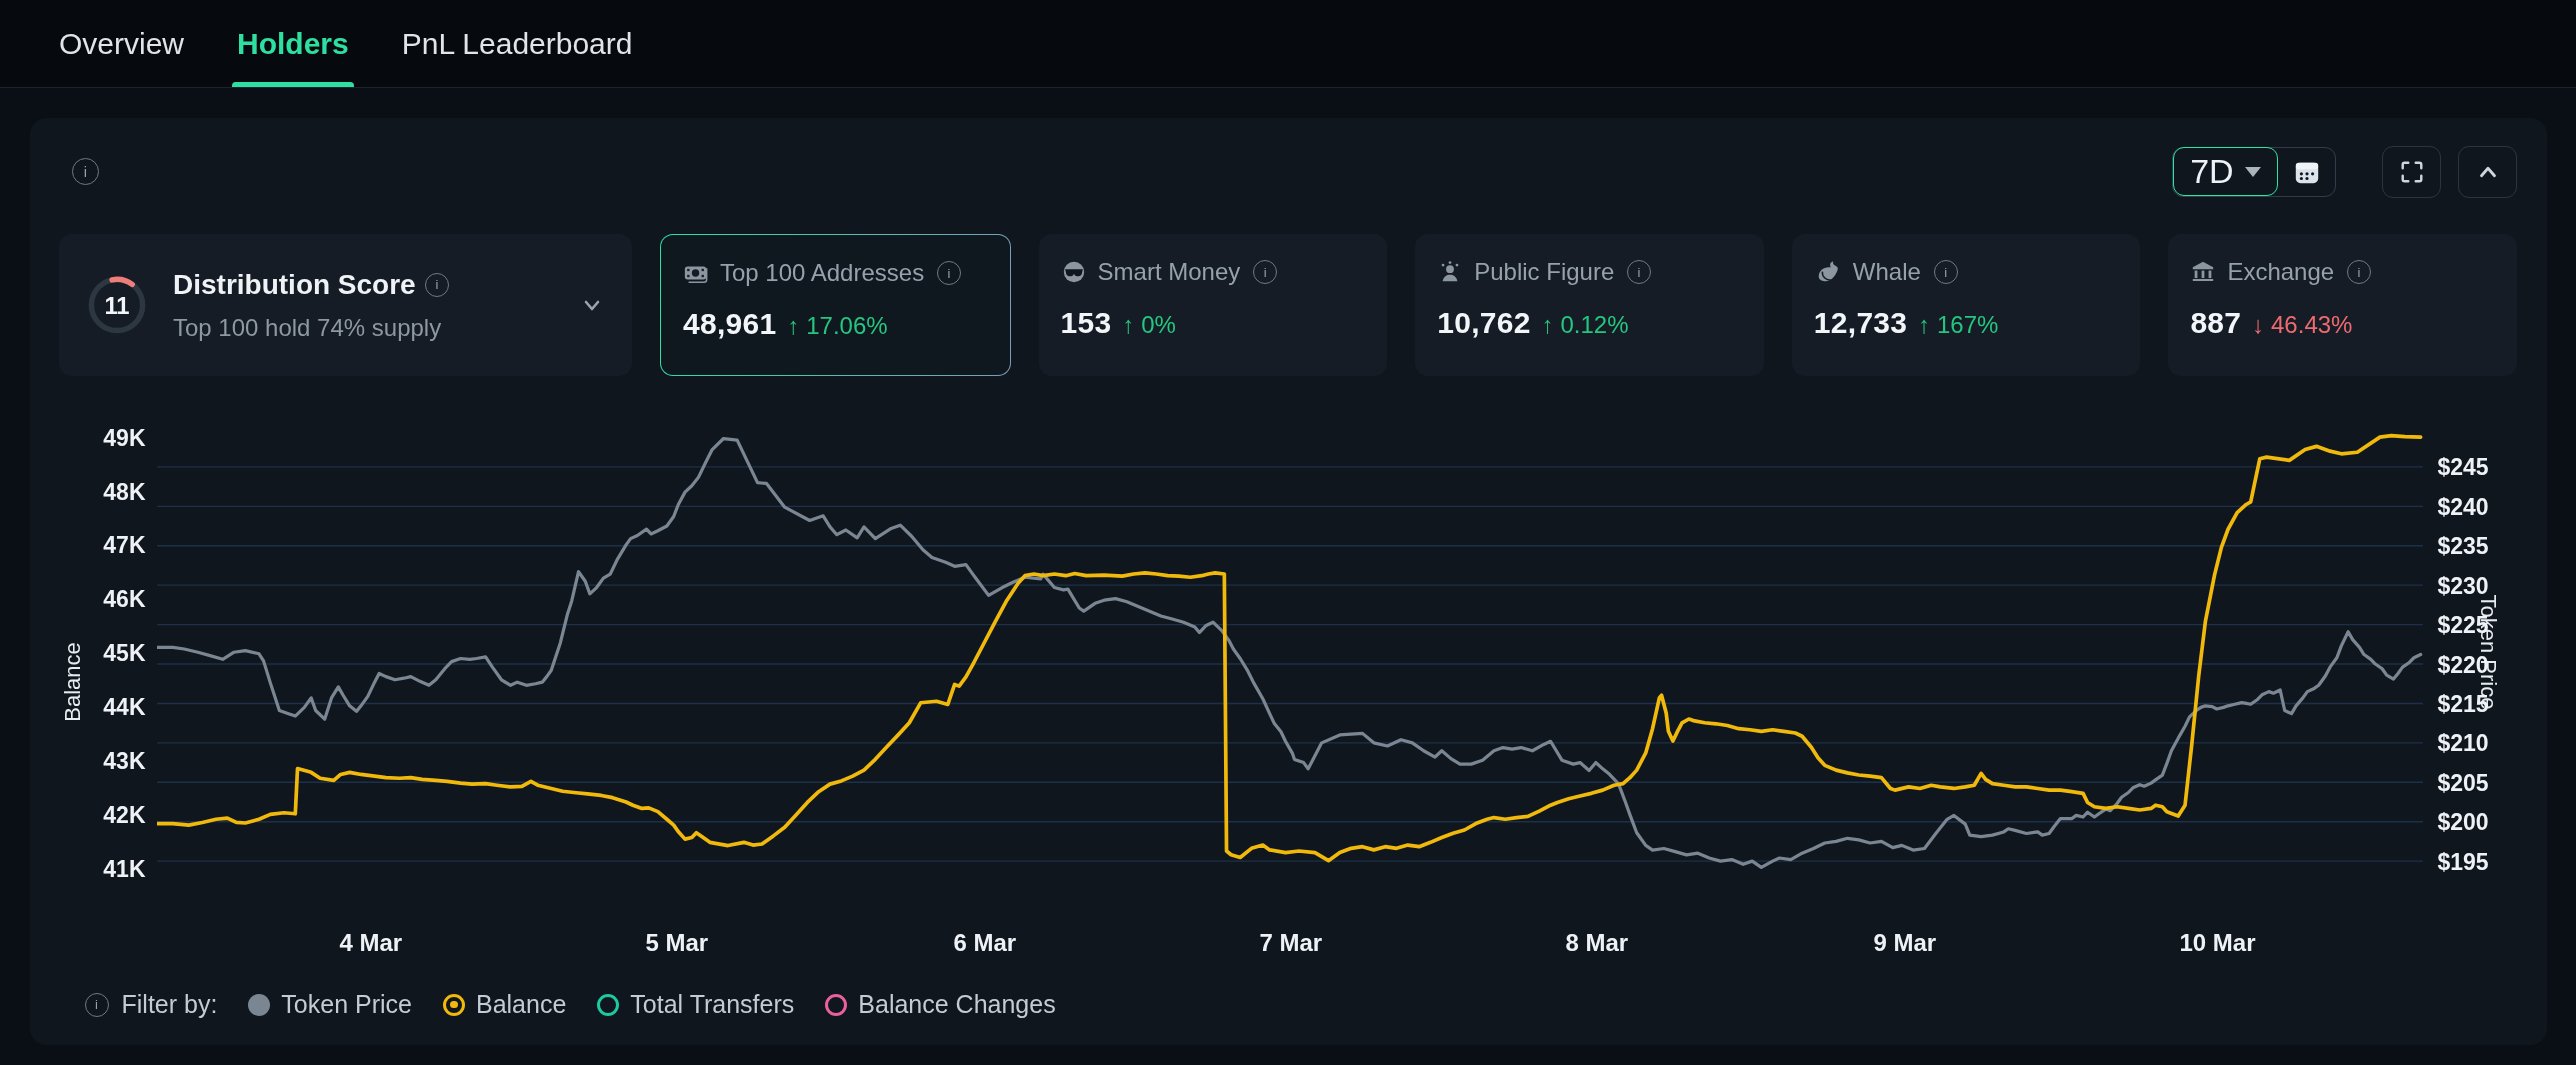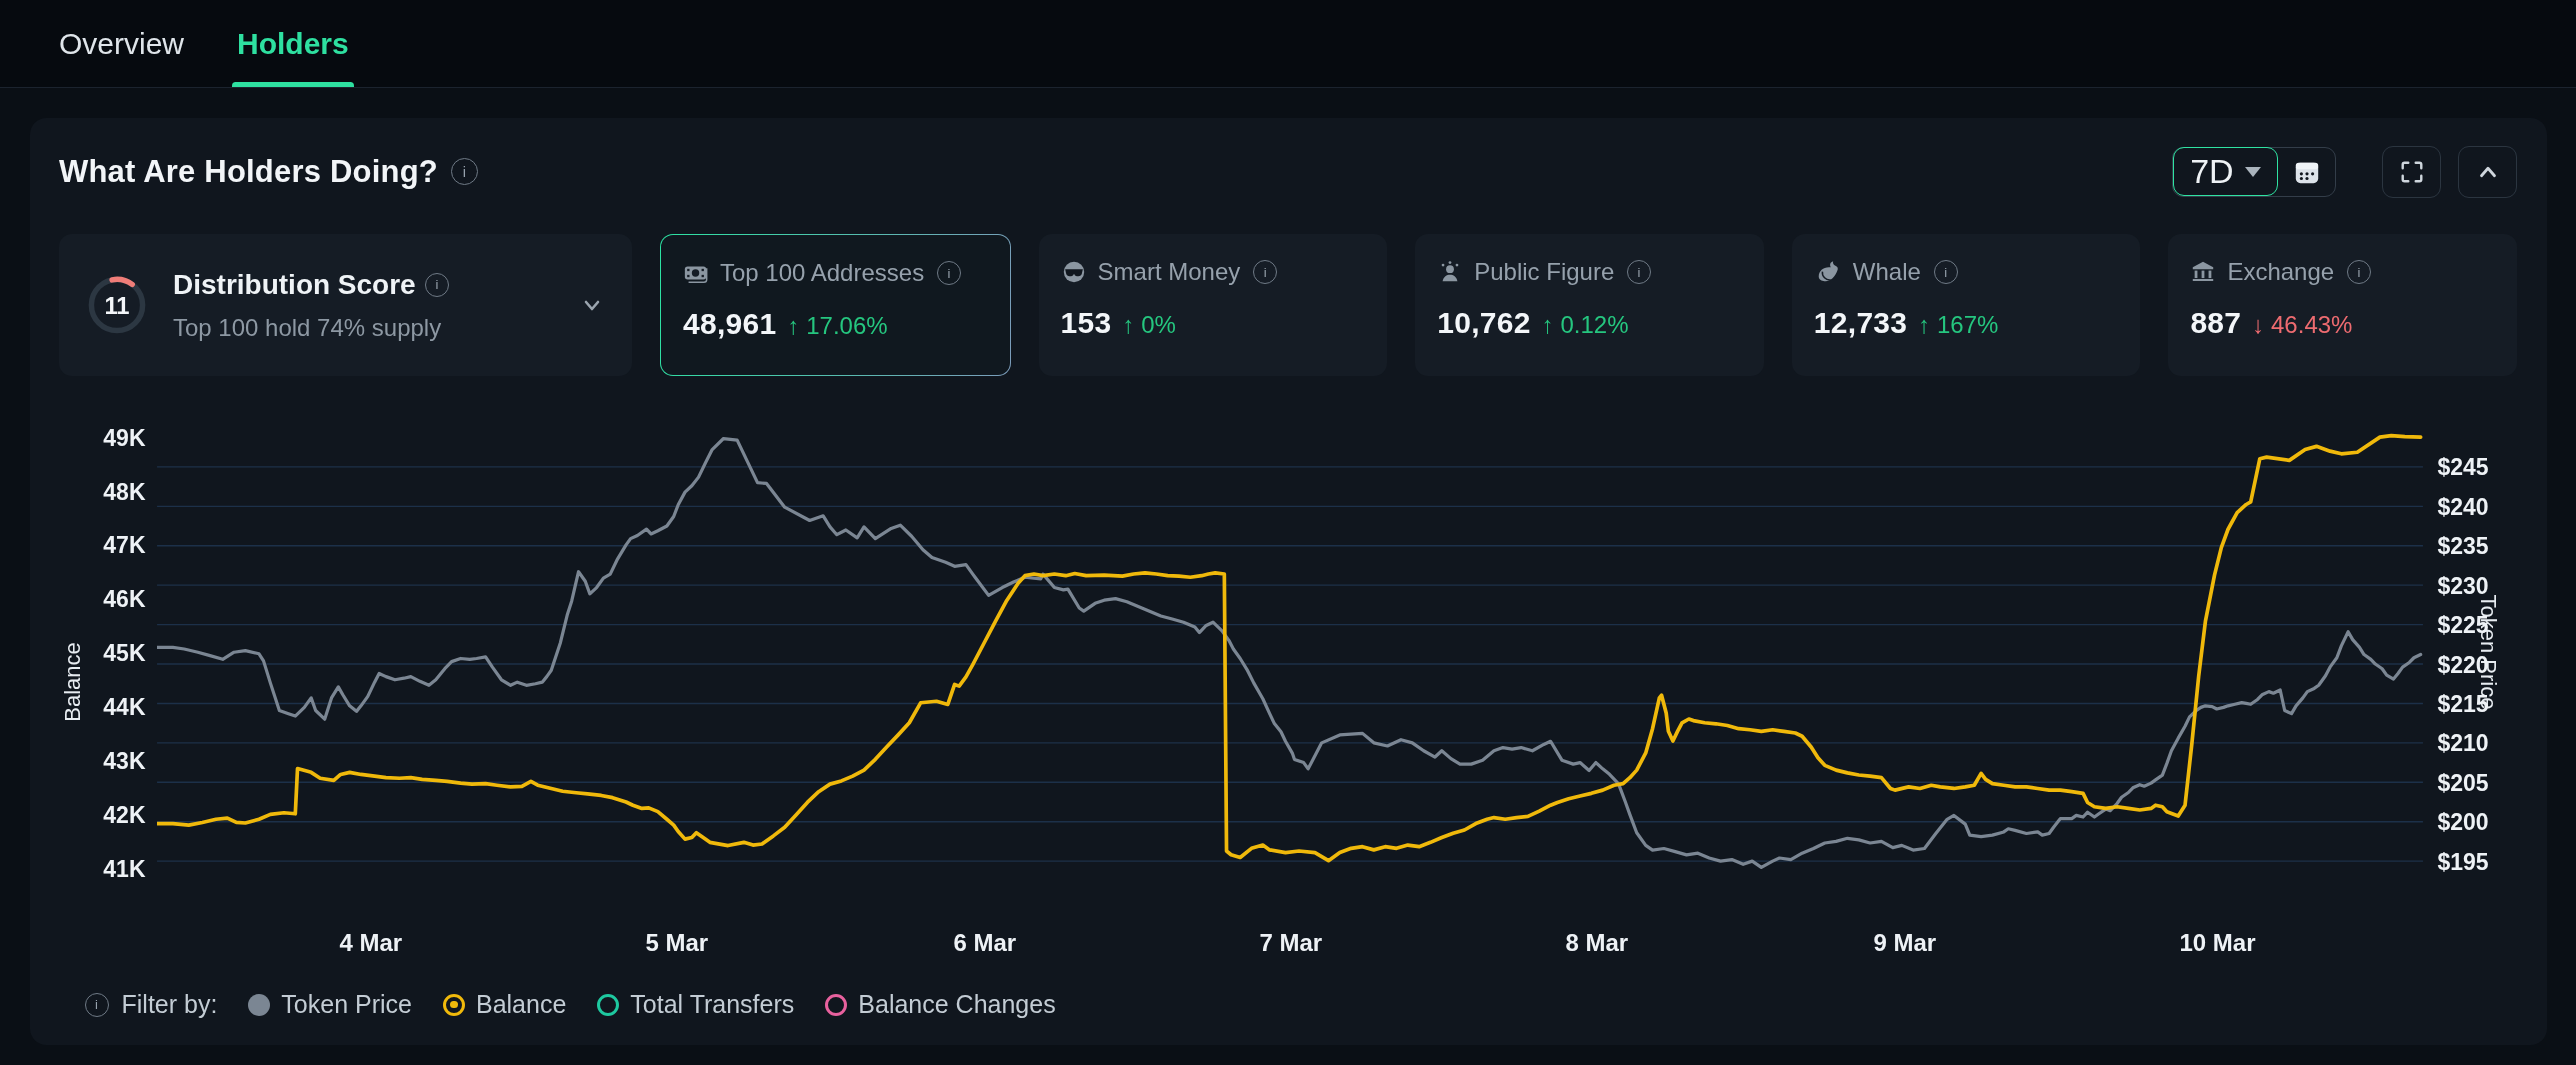--- a/index.html
+++ b/index.html
@@ -59,27 +59,27 @@
   .sw.ring-dot{background:transparent;}
   .sw.ring-dot::after{background:#f0b90b;}
 </style>
 </head>
 <body>
 
 <div class="topbar">
   <div class="tabs" id="tabs">
       <div class="tab">Overview</div>
       <div class="tab active">Holders</div>
+      <div class="tab">PnL Leaderboard</div>
     </div>
 </div>
 
 <div class="panel">
 
   <div class="panel-header">
-    <span class="panel-title">What Are Holders Doing?</span>
     <span class="info">i</span>
     <div class="header-controls">
       <div class="range-group">
         <div class="range-btn">
           <span>7D</span>
           <span class="caret"></span>
         </div>
         <div class="cal-btn">
           <svg width="28" height="28" viewBox="0 0 30 30">
             <rect x="3" y="5" width="24" height="22" rx="5" fill="#dde3ea"></rect>

